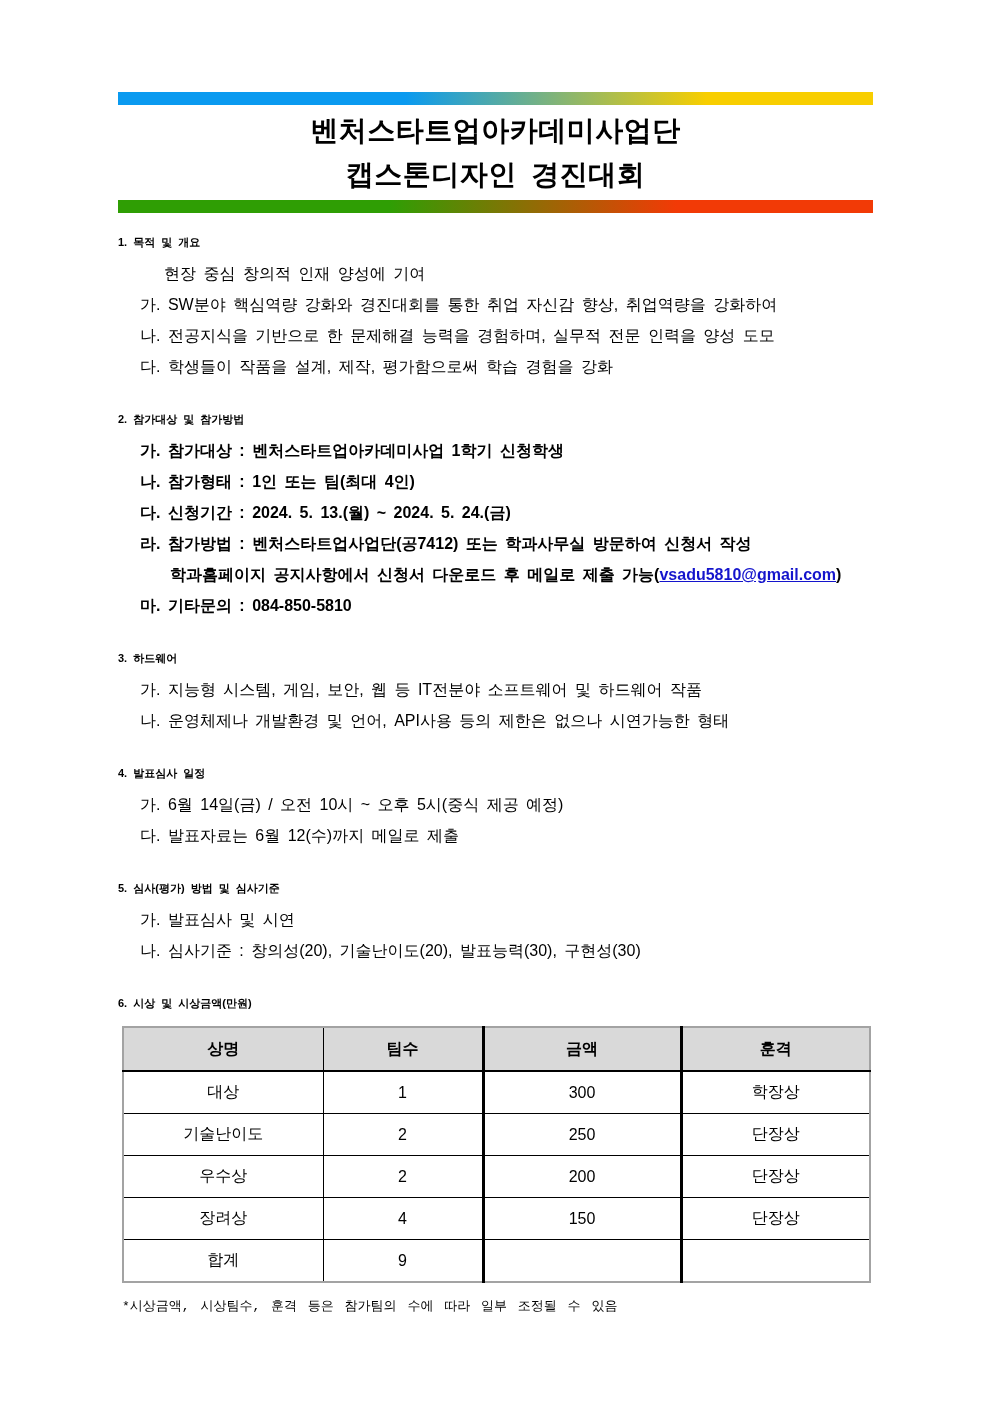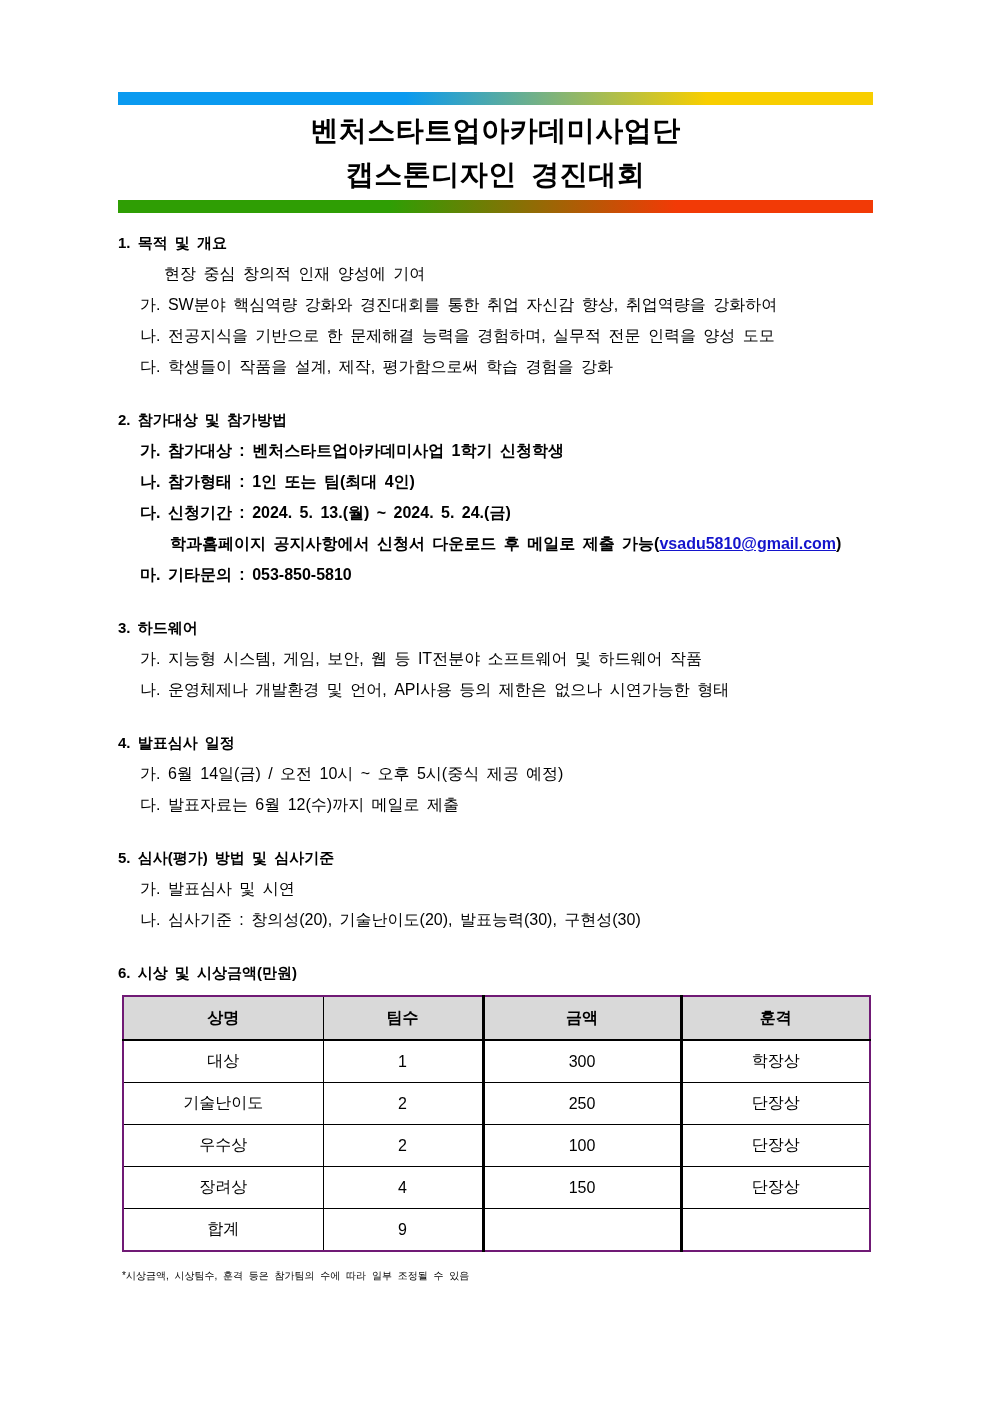--- a/index.html
+++ b/index.html
@@ -27,37 +27,37 @@
     background:linear-gradient(90deg,var(--c-divider-left) 0%,var(--c-divider-left) 36%,
       var(--c-divider-right) 74%,var(--c-divider-right) 100%);
   }
   .titles{margin:4px 0 3px 0;}
   .doc-title{
     text-align:center;font-weight:bold;font-size:28px;line-height:44px;
     letter-spacing:0.5px;word-spacing:6px;
   }
   .content{margin-top:14px;}
   .sec{margin-bottom:22px;}
-  .sec-head{font-weight:bold;font-size:15px;line-height:31px;word-spacing:3px;}
+  .sec-head{font-weight:bold;font-size:11px;line-height:31px;word-spacing:3px;}
   .item{font-size:16px;line-height:31px;padding-left:22px;word-spacing:3px;}
   .item.wrap1{padding-left:46px;}
   .item.wrap2{padding-left:52px;}
   .bold-items .item{font-weight:bold;}
   .email{color:var(--c-link);text-decoration:underline;cursor:pointer;font-weight:bold;}
   table.award{
     border-collapse:collapse;table-layout:fixed;width:747px;margin:7px 0 0 4px;
-    text-align:center;font-size:16px;border:2px solid #701a75;
+    text-align:center;font-size:16px;border:2px solid #a3a3a3;
   }
   table.award th{
     background:var(--c-table-header-bg);font-weight:bold;height:40px;
     border:1px solid #000;border-bottom:2px solid #000;
   }
   table.award td{height:39px;border:1px solid #000;}
   table.award th.thick, table.award td.thick{border-left:3px solid #000;}
-  .footnote{font-size:10px;line-height:20px;margin-top:14px;padding-left:4px;word-spacing:3px;}
+  .footnote{font-size:13px;line-height:20px;margin-top:14px;padding-left:4px;word-spacing:3px;font-family:Liberation Mono, monospace;}
 </style>
 </head>
 <body>
 
 <div class="page">
 
   <div class="bar top-bar"></div>
 
   <div class="titles">
     <div class="doc-title">벤처스타트업아카데미사업단</div>
@@ -74,22 +74,23 @@
       <div class="item"><span>가.</span> <span>SW분야 핵심역량 강화와 경진대회를 통한 취업 자신감 향상, 취업역량을 강화하여</span></div>
       <div class="item"><span>나.</span> <span>전공지식을 기반으로 한 문제해결 능력을 경험하며, 실무적 전문 인력을 양성 도모</span></div>
       <div class="item"><span>다.</span> <span>학생들이 작품을 설계, 제작, 평가함으로써 학습 경험을 강화</span></div>
     </div>
 
     <div class="sec bold-items">
       <div class="sec-head"><span>2.</span> <span>참가대상 및 참가방법</span></div>
       <div class="item"><span>가.</span> <span>참가대상 : 벤처스타트업아카데미사업 1학기 신청학생</span></div>
       <div class="item"><span>나.</span> <span>참가형태 : 1인 또는 팀(최대 4인)</span></div>
       <div class="item"><span>다.</span> <span>신청기간 : 2024. 5. 13.(월) ~ 2024. 5. 24.(금)</span></div>
+      <div class="item"><span>라.</span> <span>참가방법 : 벤처스타트업사업단(공7412) 또는 학과사무실 방문하여 신청서 작성</span></div>
       <div class="item wrap2"><span>학과홈페이지 공지사항에서 신청서 다운로드 후 메일로 제출 가능(</span><a class="email">vsadu5810@gmail.com</a><span>)</span></div>
-      <div class="item"><span>마.</span> <span>기타문의 : 053-850-5810</span></div>
+      <div class="item"><span>마.</span> <span>기타문의 : 084-850-5810</span></div>
     </div>
 
     <div class="sec">
       <div class="sec-head"><span>3.</span> <span>하드웨어</span></div>
       <div class="item"><span>가.</span> <span>지능형 시스템, 게임, 보안, 웹 등 IT전분야 소프트웨어 및 하드웨어 작품</span></div>
       <div class="item"><span>나.</span> <span>운영체제나 개발환경 및 언어, API사용 등의 제한은 없으나 시연가능한 형태</span></div>
     </div>
 
     <div class="sec">
       <div class="sec-head"><span>4.</span> <span>발표심사 일정</span></div>
@@ -130,21 +131,21 @@
           </tr>
           <tr>
             <td>기술난이도</td>
             <td>2</td>
             <td class="thick">250</td>
             <td class="thick">단장상</td>
           </tr>
           <tr>
             <td>우수상</td>
             <td>2</td>
-            <td class="thick">100</td>
+            <td class="thick">200</td>
             <td class="thick">단장상</td>
           </tr>
           <tr>
             <td>장려상</td>
             <td>4</td>
             <td class="thick">150</td>
             <td class="thick">단장상</td>
           </tr>
           <tr>
             <td>합계</td>

